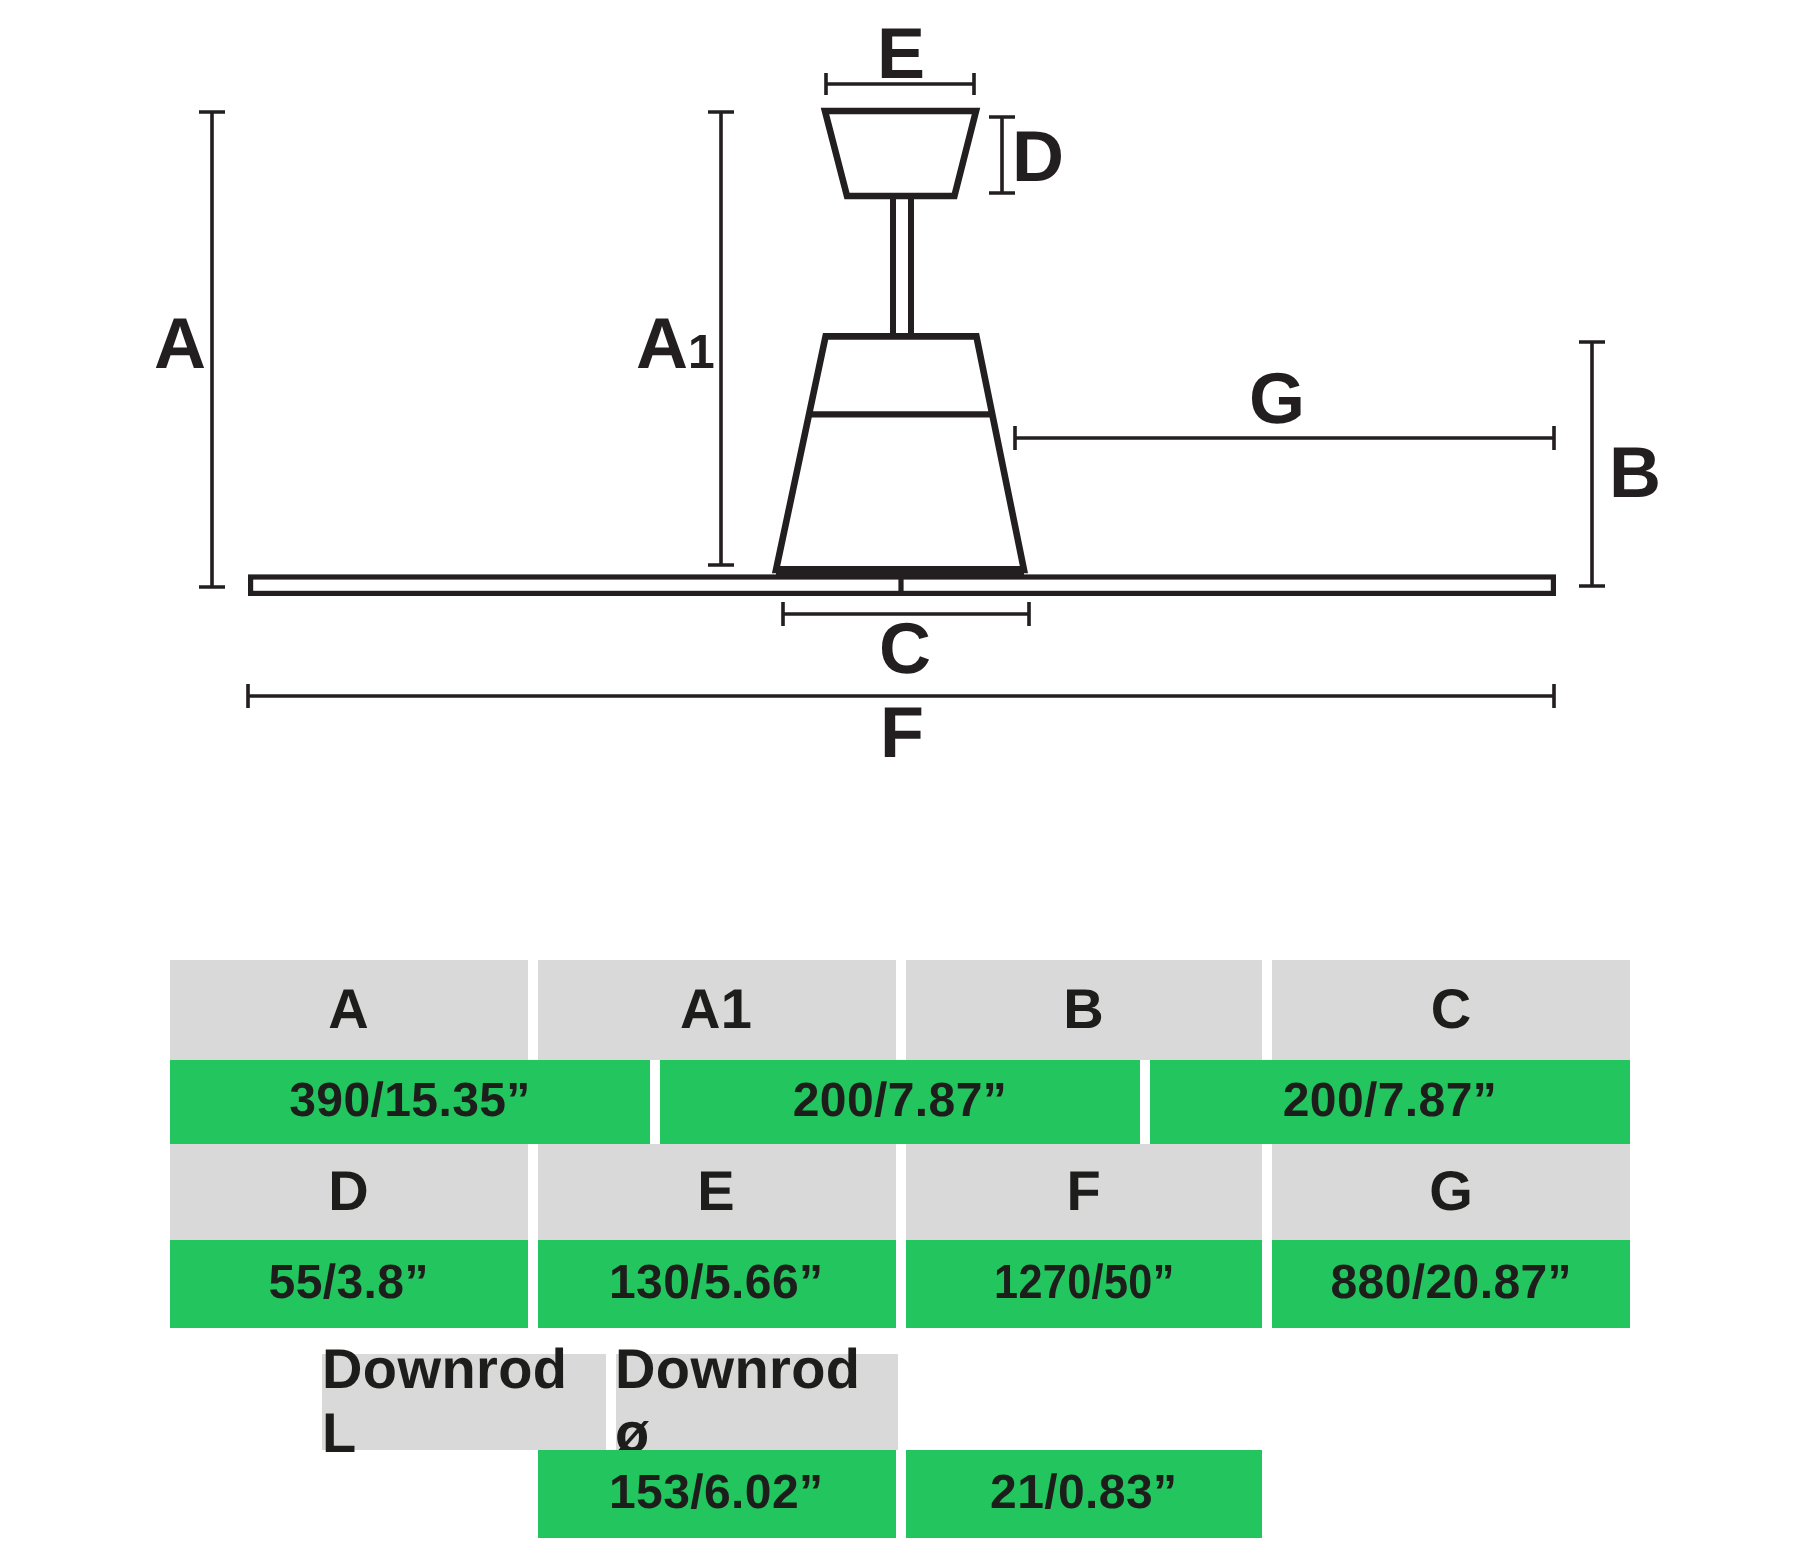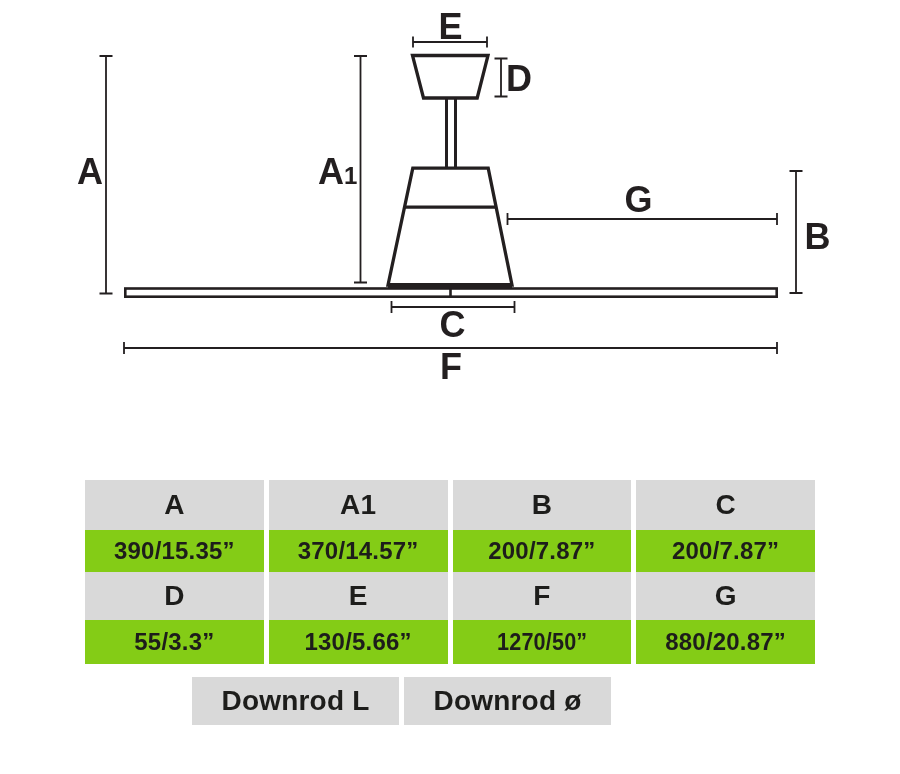--- a/index.html
+++ b/index.html
@@ -16,30 +16,30 @@
 
   
   .dim-table { position: absolute; left: 85px; top: 480px; width: 730px; }
   .trow { display: flex; gap: 5px; }
   .trow + .trow { margin-top: 0; }
   .hrow1 { height: 50px; }
   .vrow1 { height: 42px; }
   .hrow2 { height: 48px; }
   .vrow2 { height: 44px; }
   .downrod-gap { height: 13px; }
-  .hrow3 { height: 48px; margin-left: 107px; width: 419px; }
+  .hrow3 { height: 48px; margin-left: 76px; width: 288px; }
   .vrow3 { height: 44px; margin-left: 183.75px; width: 362.5px; }
   .cell { flex: 1 1 0; display: flex; align-items: center; justify-content: center; }
   .hcell {
     background: #d9d9d9;
     font-weight: 700;
     font-size: 28px;
     letter-spacing: 0.2px;
   }
-  .vcell { background: #84cc16; font-weight: 700; font-size: 24px; letter-spacing: 0.2px; }
+  .vcell { background: #22c55e; font-weight: 700; font-size: 24px; letter-spacing: 0.2px; }
   .vcell .condensed { display: inline-block; transform: scaleX(0.9); transform-origin: 50% 50%; }
 
   
   .dim  { stroke: #231f20; stroke-width: 1.8; fill: none; }
   .part { stroke: #231f20; fill: #ffffff; }
   .lbl  { font-family: "Liberation Sans", sans-serif; font-weight: 700; font-size: 36px; fill: #231f20; }
 </style>
 </head>
 <body>
 
@@ -117,54 +117,59 @@
       <div class="cell hcell">A1</div>
       <div class="cell hcell">B</div>
       <div class="cell hcell">C</div>
     </div>
 
     <div class="trow vrow1">
       <div class="cell vcell">
           <span>390/15.35”</span>
         </div>
       <div class="cell vcell">
-          <span>370/14.57”</span>
-        </div>
-      <div class="cell vcell">
           <span>200/7.87”</span>
         </div>
       <div class="cell vcell">
           <span>200/7.87”</span>
         </div>
     </div>
 
     <div class="trow hrow2">
       <div class="cell hcell">D</div>
       <div class="cell hcell">E</div>
       <div class="cell hcell">F</div>
       <div class="cell hcell">G</div>
     </div>
 
     <div class="trow vrow2">
       <div class="cell vcell">
-          <span>55/3.3”</span>
+          <span>55/3.8”</span>
         </div>
       <div class="cell vcell">
           <span>130/5.66”</span>
         </div>
       <div class="cell vcell">
           <span class="condensed">1270/50”</span>
         </div>
       <div class="cell vcell">
           <span>880/20.87”</span>
         </div>
     </div>
 
     <div class="downrod-gap"></div>
 
     <div class="trow hrow3">
       <div class="cell hcell">Downrod L</div>
       <div class="cell hcell">Downrod ø</div>
     </div>
 
+    <div class="trow vrow3">
+      <div class="cell vcell">
+          <span>153/6.02”</span>
+        </div>
+      <div class="cell vcell">
+          <span>21/0.83”</span>
+        </div>
+    </div>
 
   </div>
 </div>
 
 </body></html>

